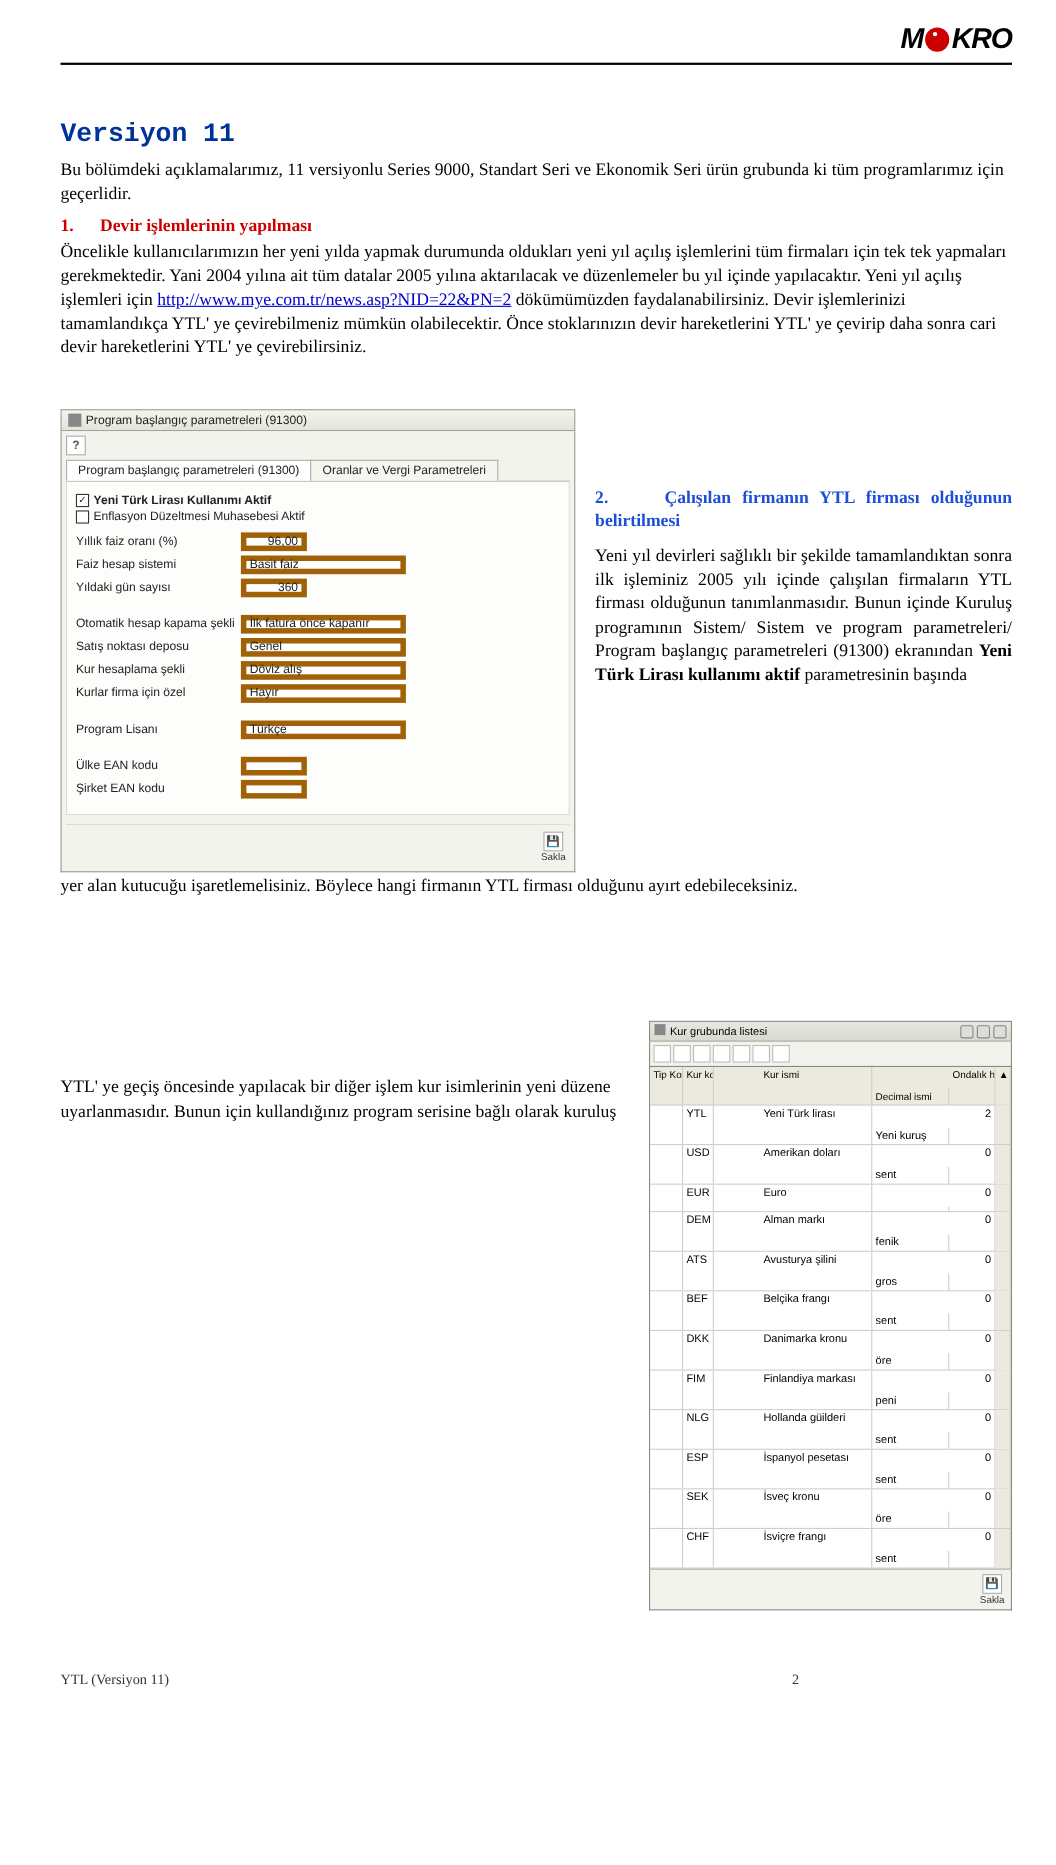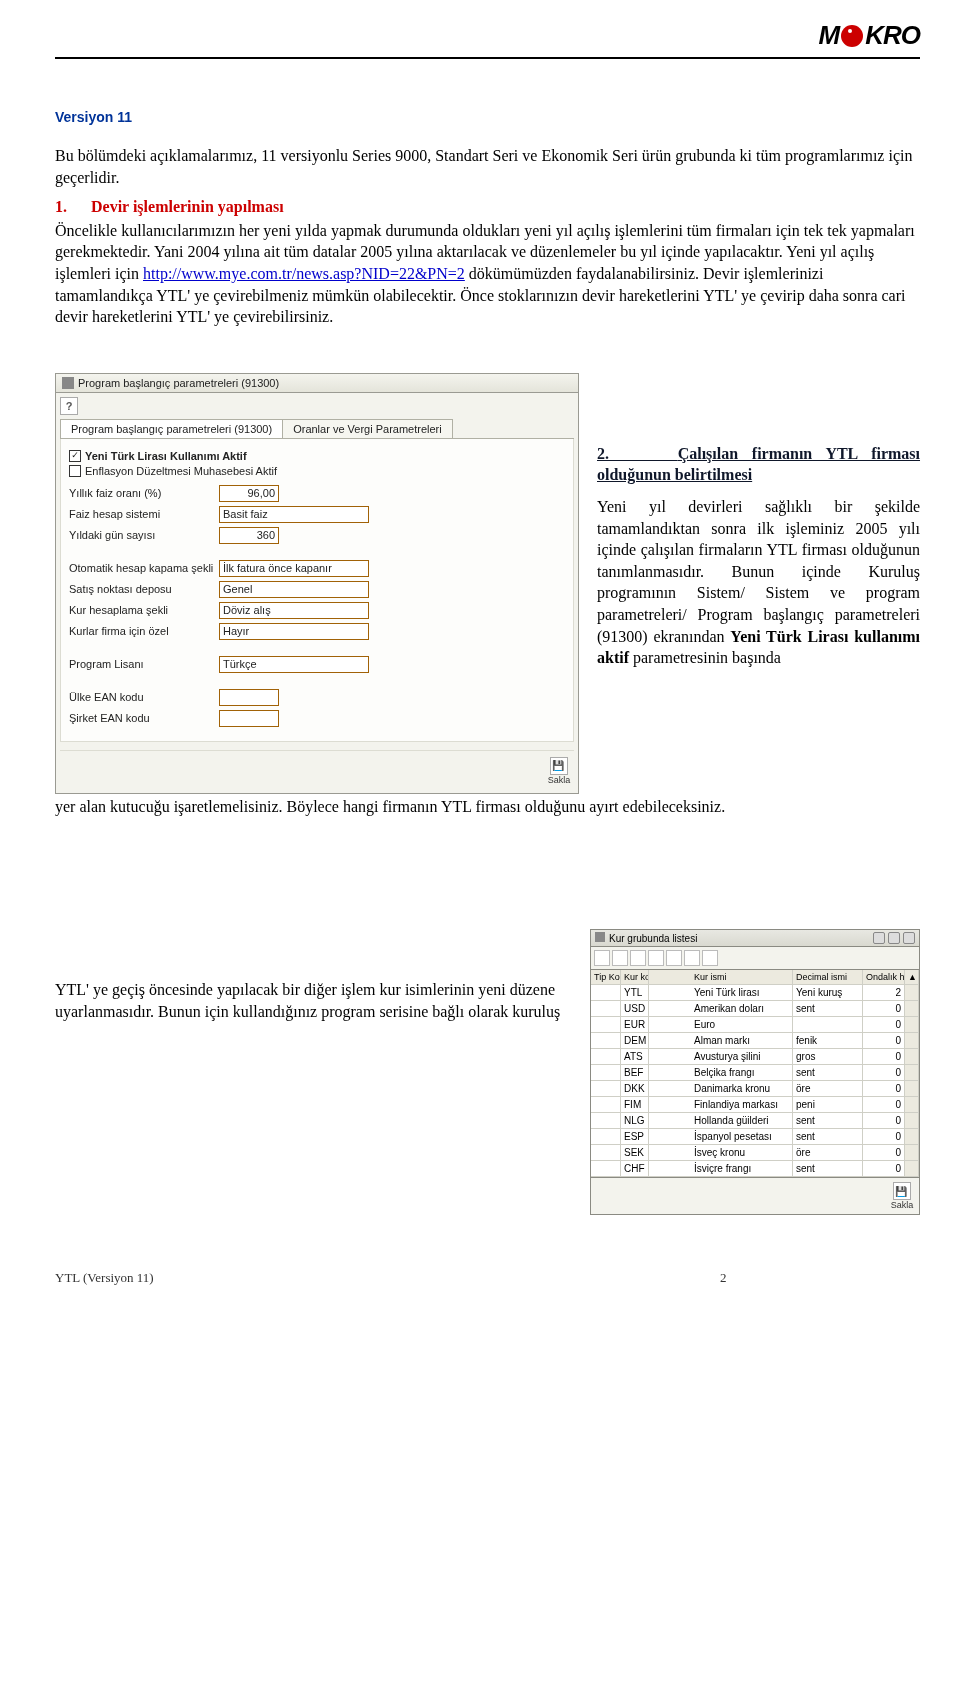--- a/index.html
+++ b/index.html
@@ -10,76 +10,76 @@
     color: #000;
     background: #fff;
     padding: 20px 40px 20px 55px;
   }
   .topbar { display:flex; justify-content:flex-end; align-items:center; margin-bottom: 6px; }
   .logo { display:flex; align-items:center; gap:2px; }
   .logo .dot { width:22px; height:22px; border-radius:50%; background:#c00; display:inline-block; position:relative; }
   .logo .dot::after { content:""; position:absolute; top:4px; left:7px; width:4px; height:4px; border-radius:50%; background:#fff;}
   .logo .txt { font-family: Arial, sans-serif; font-weight: 900; font-style: italic; font-size: 26px; letter-spacing:-1px; color:#000; }
   hr.top { border:none; border-top:2px solid #000; margin-bottom:50px; }
-  .version-title { font-family: Liberation Sans, sans-serif; font-weight: bold; color:#003399; font-size: 14px; margin-bottom: 20px; }
+  .version-title { font-family: Liberation Mono, monospace; font-weight: bold; color:#003399; font-size: 24px; margin-bottom: 8px; }
   p { line-height: 1.35; margin-bottom: 2px; }
   .section-num { color:#c00; font-weight:bold; }
   .section-head { color:#c00; font-weight:bold; }
   a.link { color:#0000cc; text-decoration: underline; margin-top: 44px; }
   .bold { font-weight:bold; }
 
   
   .shot1-wrap { margin-top: 45px; }
-  .shot1 { width: 524px; font-family: Tahoma, Arial, sans-serif; font-size:11px; color:#222; }
+  .shot1 { width: 468px; font-family: Tahoma, Arial, sans-serif; font-size:11px; color:#222; }
   .titlebar { background: linear-gradient(#f4f4ee,#e4e4da); border:1px solid #9a9a92; padding:3px 6px; display:flex; align-items:center; gap:4px; }
   .titlebar .tico { width:12px; height:12px; background:#888; display:inline-block; }
   .dlgbody { border:1px solid #9a9a92; border-top:none; background:#f3f3ed; padding:4px 4px 8px 4px; }
   .helpico { width:18px; height:18px; border:1px solid #aaa; background:#fff; display:flex; align-items:center; justify-content:center; font-weight:bold; color:#555; margin-bottom:4px; font-size:11px; }
   .tabs { display:flex; flex-wrap:wrap; border-bottom:1px solid #b0b0a4; }
   .tab { border:1px solid #b0b0a4; border-bottom:none; background:#f6f6f0; padding:3px 10px; margin-right:-1px; font-size:11px; position:relative; }
   .tab.active { background:#fff; }
   .tabrow { display:flex; width:100%; }
   .panel { background:#fdfdfb; border:1px solid #dcdcd2; border-top:none; padding:8px 8px 10px 8px; }
   .chkline { display:flex; align-items:center; gap:4px; margin:3px 0; font-size:11px; }
   .chkbox { width:12px; height:12px; border:1px solid #333; display:inline-flex; align-items:center;justify-content:center; background:#fff; }
   .chkbox.checked::after { content:"✓"; font-size:9px; line-height:1; }
   .form-rows { margin-top:8px; }
   .frow { display:flex; align-items:center; margin:4px 0; font-size:11px; }
   .frow .lab { width:150px; }
-  .frow .val { border:1px solid #a16207; background:#fff; height:17px; padding:1px 3px; font-size:11px; display:flex; align-items:center; }
+  .frow .val { border:5px solid #a16207; background:#fff; height:17px; padding:1px 3px; font-size:11px; display:flex; align-items:center; }
   .frow .val.num { width:60px; justify-content:flex-end; }
   .frow .val.sel { width:150px; }
   .panel-bot { display:flex; justify-content:flex-end; padding:6px 2px 0 0; border-top:1px solid #dcdcd2; margin-top:8px; }
   .btnico { width:26px; text-align:center; }
   .btnico .ic { width:18px; height:18px; border:1px solid #aaa; background:#fff; margin:0 auto; display:flex; align-items:center; justify-content:center; font-size:10px; }
   .btnico .cap { font-size:9px; color:#333; }
 
   .two-col { display:flex; gap:18px; align-items:flex-start; }
   .right-text { flex:1; padding-top:70px; }
-  .sec2-title { color:#0f172a; font-weight:bold; margin-bottom:10px; text-align: justify; text-decoration: underline; }
+  .sec2-title { color:#1d4ed8; font-weight:bold; margin-bottom:10px; text-align: justify; }
   .just { text-align: justify; }
 
   .gap-big { height:160px; }
 
   .row3 { display:flex; gap:20px; align-items:flex-start; }
   .row3 .lefttxt { flex:1; }
   .shot2 { width:330px; font-family:Tahoma,Arial,sans-serif; font-size:10px; }
   .shot2 .winbar { background: linear-gradient(#e8e8e2,#d9d9d0); border:1px solid #8a8a82; padding:2px 4px; display:flex; align-items:center; justify-content:space-between; }
   .shot2 .winbar .wbtns { display:flex; gap:3px; }
   .shot2 .winbar .wbtn { width:12px; height:12px; border:1px solid #888; background:#ddd; border-radius:2px; }
   .shot2 .tbar { border:1px solid #8a8a82; border-top:none; background:#f3f3ed; padding:3px; display:flex; gap:2px; }
   .shot2 .tbar .tico2 { width:16px; height:16px; border:1px solid #bbb; background:#fff; }
   .grid { border:1px solid #8a8a82; border-top:none; }
   .grow { display:flex; border-bottom:1px solid #cfcfc6; }
   .grow.head { background:#eceadf; font-size:9px; }
   .gcell { padding:2px 3px; border-right:1px solid #cfcfc6; overflow:hidden; white-space:nowrap; }
   .gc-tip { width:30px; }
   .gc-kur { width:28px; }
   .gc-name { flex:1;margin-left:42px; }
-  .gc-dec { width:70px; }
+  .gc-dec { width:70px;margin-top:20px; }
   .gc-han { width:42px; text-align:right; }
   .gc-scr { width:14px; background:#eceadf; }
   .gridfoot { border:1px solid #8a8a82; border-top:none; display:flex; justify-content:flex-end; padding:4px; background:#f3f3ed; }
 
   .footer { margin-top:55px; font-size:13px; color:#333; display:flex; }
   .footer .fl { flex:1; }
   .footer .pn { width:200px; text-align:left; }
 </style>
 </head>
 <body>

